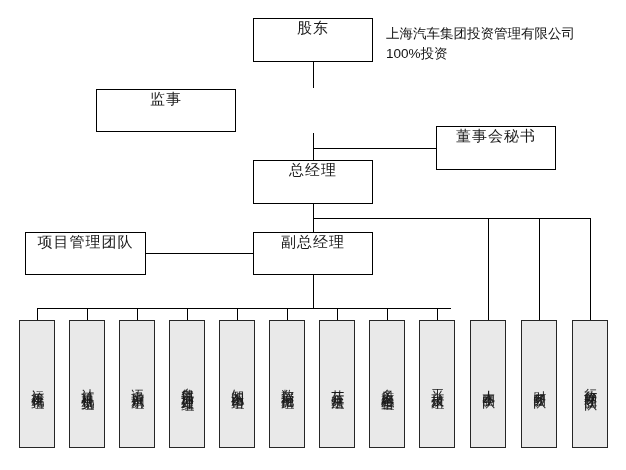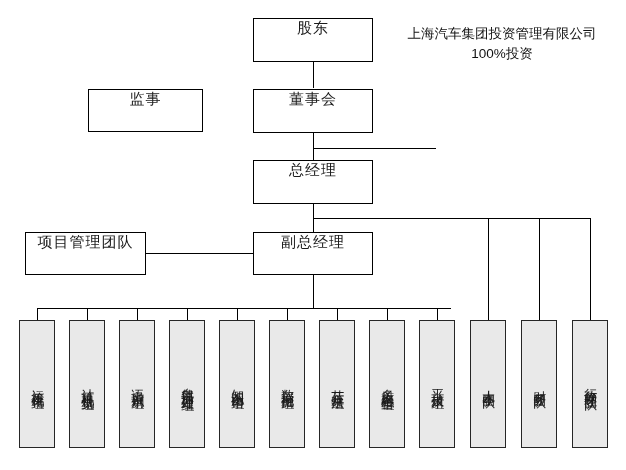--- a/index.html
+++ b/index.html
@@ -48,21 +48,21 @@
     text-orientation: upright;
     display: block;
     white-space: nowrap;
     letter-spacing: 2px;
   }
   
   .annotation {
     position: absolute;
     font-size: 13.5px;
     line-height: 1.45;
-    text-align: center;
+    text-align: left;
     color: #111111;
     white-space: pre-line;
     z-index: 2;
   }
   
   .line {
     position: absolute;
     background: #000000;
     z-index: 1;
   }
@@ -108,28 +108,28 @@
   <div class="line v" style="left:539px; top:218px; height:102px;"></div>
   <div class="line v" style="left:590px; top:218px; height:102px;"></div>
 
   <div class="annotation" style="left:386px; top:24px; width:232px;">上海汽车集团投资管理有限公司
 100%投资</div>
 
   <div class="node" style="left:253px; top:18px; width:120px; height:44px;">
     <span>股东</span>
   </div>
 
-  <div class="node" style="left:88px; top:89px; width:115px; height:43px;">
+  <div class="node" style="left:96px; top:89px; width:140px; height:43px;">
     <span>监事</span>
   </div>
 
-  <div class="node" style="left:253px; top:89px; width:120px; height:44px;">
-    <span>董事会</span>
+
+  <div class="node" style="left:436px; top:126px; width:120px; height:44px;">
+    <span>董事会秘书</span>
   </div>
-
 
   <div class="node" style="left:253px; top:160px; width:120px; height:44px;font-family:Liberation Serif, serif;">
     <span>总经理</span>
   </div>
 
   <div class="node" style="left:253px; top:232px; width:120px; height:43px;">
     <span>副总经理</span>
   </div>
 
   <div class="node" style="left:25px; top:232px; width:121px; height:43px;">

